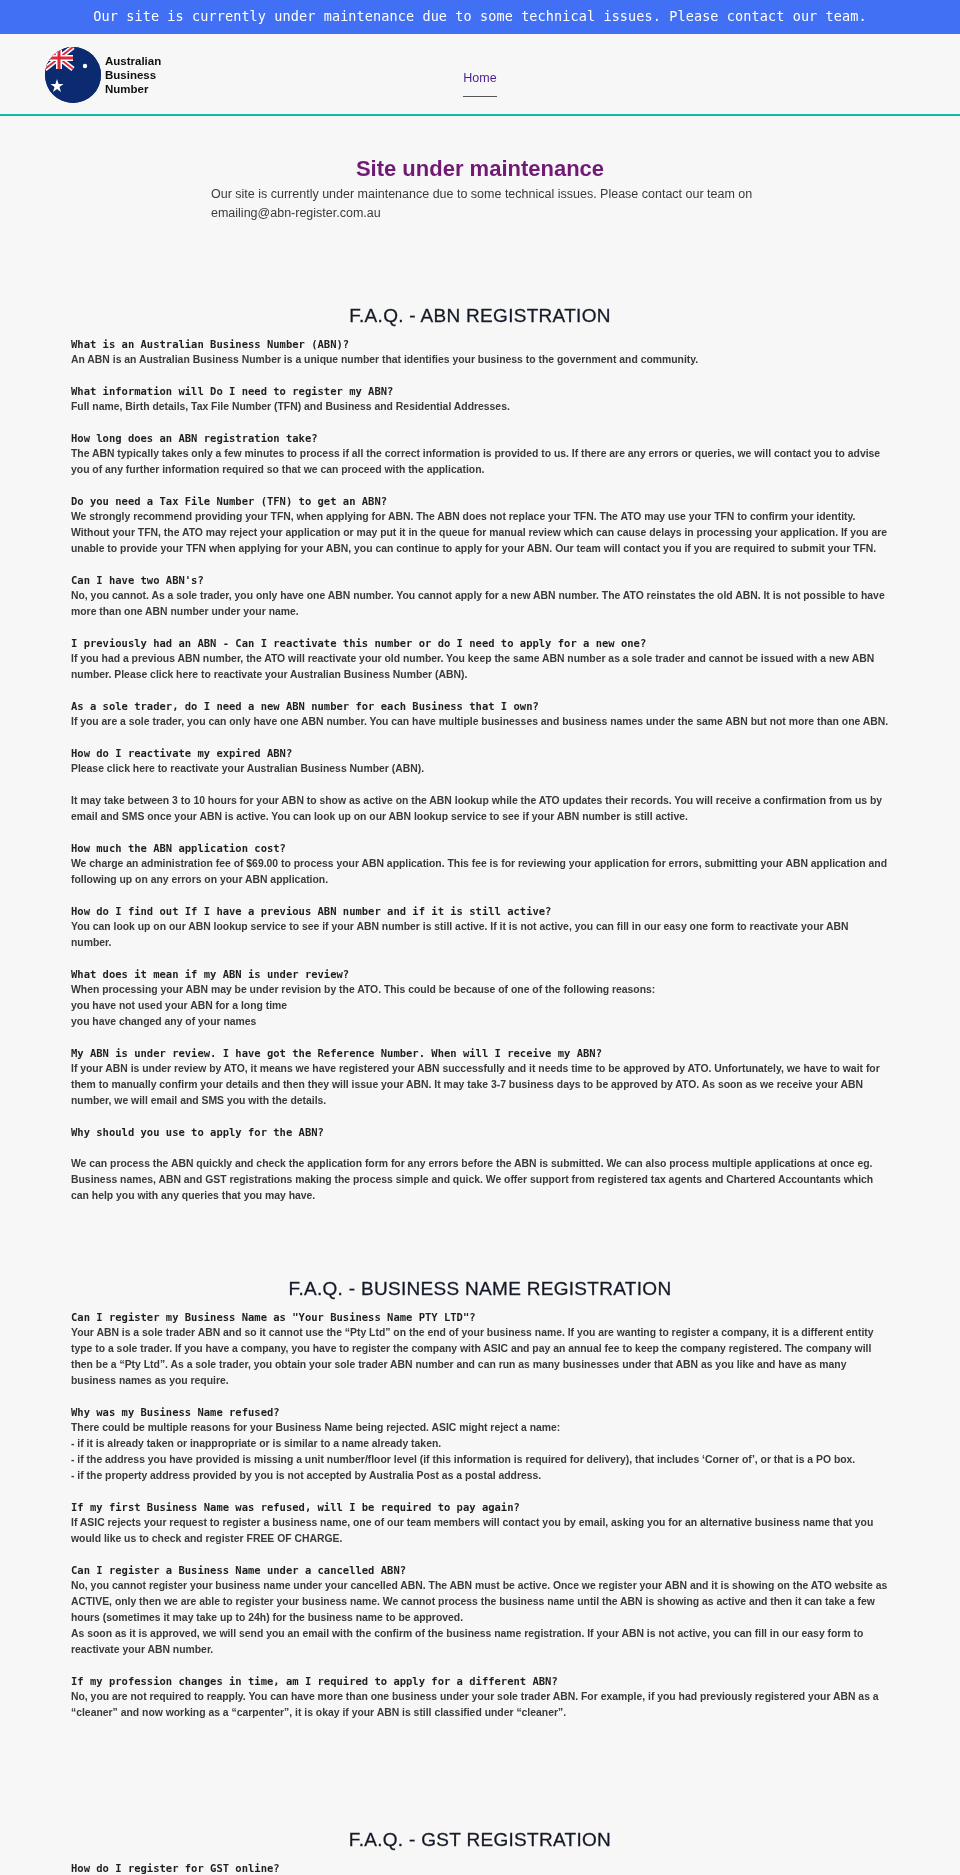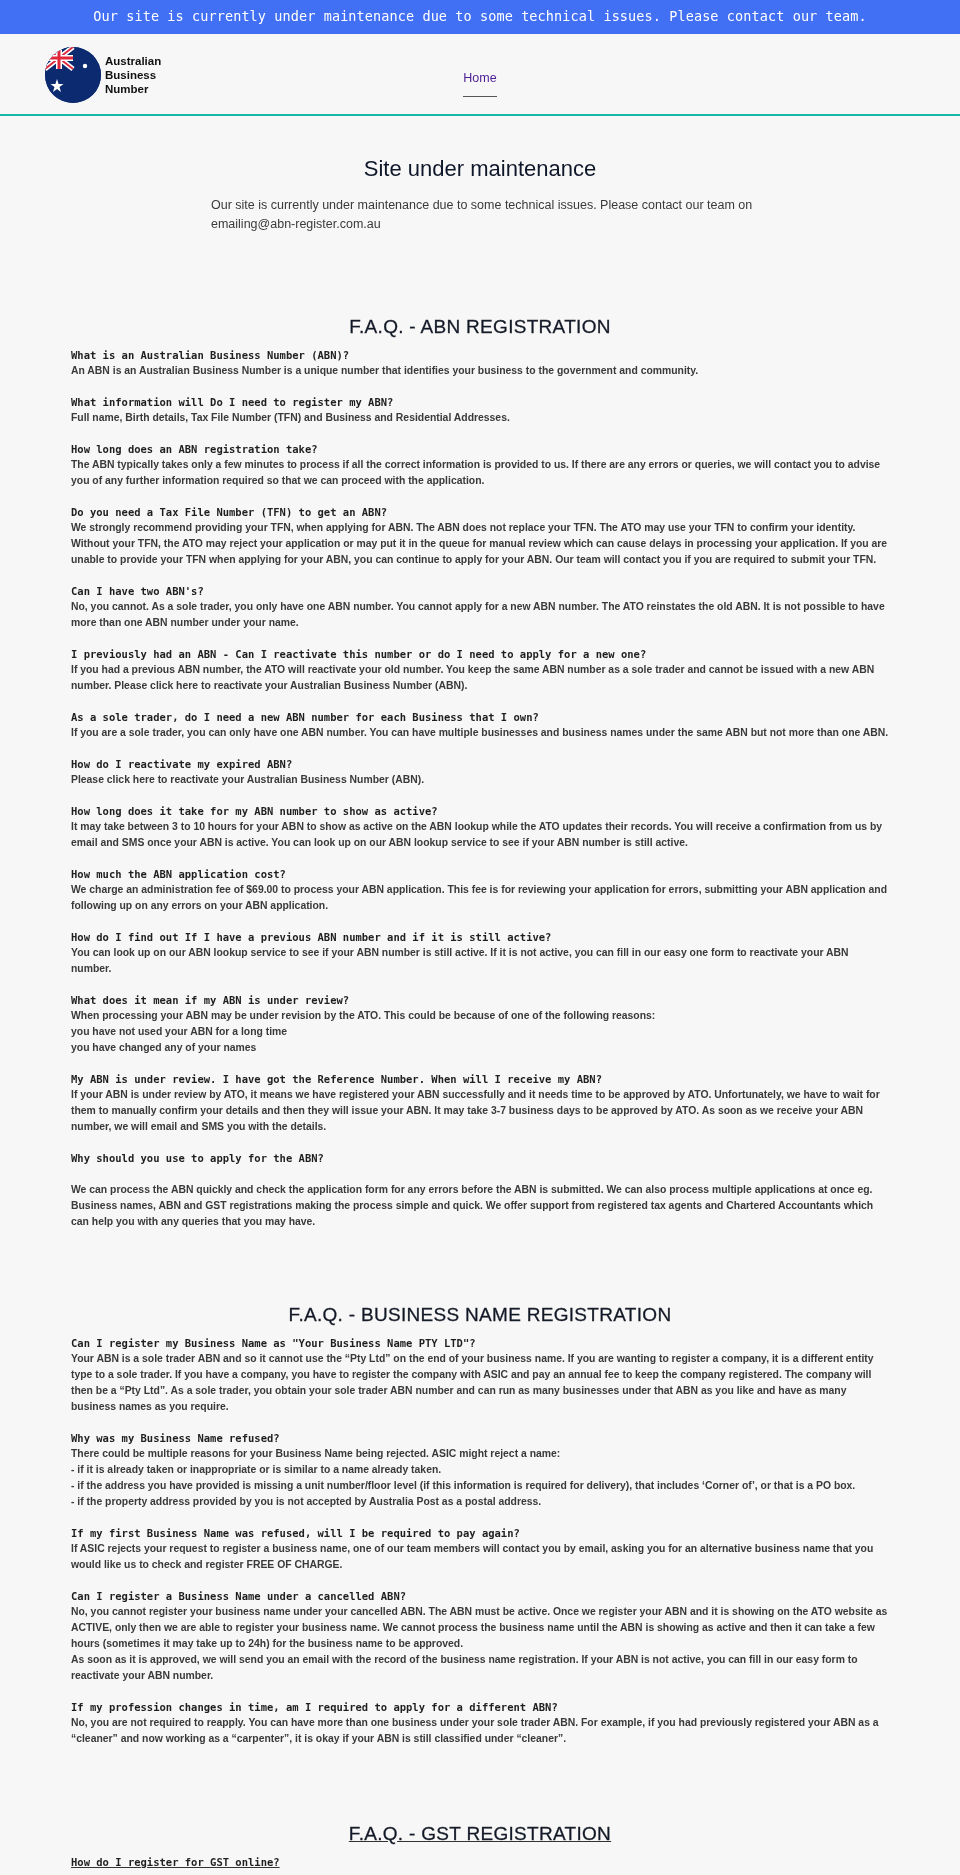--- a/index.html
+++ b/index.html
@@ -58,23 +58,23 @@
       border-bottom: 1px solid #555;
       padding-bottom: 11px;
     }
 
     .maint {
       text-align: center;
       padding-top: 40px;
     }
     .maint h1 {
       font-size: 22px;
-      font-weight: normal;
-      color: #0f172a;
-      margin-bottom: 14px;
+      font-weight: bold;
+      color: #701a75;
+      margin-bottom: 3px;
     }
     .maint p {
       width: 560px;
       margin: 0 auto;
       text-align: left;
       font-size: 12.5px;
       line-height: 19px;
       color: #3a3a3a;
       padding-left: 11px;
     }
@@ -100,21 +100,21 @@
       line-height: 16px;
       color: #3a3a3a;
       font-weight: bold;
     }
     .faq-item { margin-bottom: 16px; }
 
     #abn-section { margin-top: 82px; }
     #abn-section h2 { margin-bottom: 10px; }
     #bn-section { margin-top: 74px; }
     #bn-section h2 { margin-bottom: 10px; }
-    #gst-section { margin-top: 76px; text-decoration: underline; }
+    #gst-section { margin-top: 108px; }
     #gst-section h2 { margin-bottom: 10px; }
 
     .gap-line { height: 16px; }
   </style>
 </head>
 <body>
 
 <div class="banner">
   <span>Our site is currently under maintenance due to some technical issues. Please contact our team.</span>
 </div>
@@ -184,21 +184,20 @@
       </div>
       <div class="faq-item">
         <div class="faq-q">As a sole trader, do I need a new ABN number for each Business that I own?</div>
         <div class="faq-a">If you are a sole trader, you can only have one ABN number. You can have multiple businesses and business names under the same ABN but not more than one ABN.</div>
       </div>
       <div class="faq-item">
         <div class="faq-q">How do I reactivate my expired ABN?</div>
         <div class="faq-a">Please click here to reactivate your Australian Business Number (ABN).</div>
       </div>
       <div class="faq-item">
-        <div class="faq-q">How long does it take for my ABN number to show as active?</div>
         <div class="faq-a">It may take between 3 to 10 hours for your ABN to show as active on the ABN lookup while the ATO updates their records. You will receive a confirmation from us by email and SMS once your ABN is active. You can look up on our ABN lookup service to see if your ABN number is still active.</div>
       </div>
       <div class="faq-item">
         <div class="faq-q">How much the ABN application cost?</div>
         <div class="faq-a">We charge an administration fee of $69.00 to process your ABN application. This fee is for reviewing your application for errors, submitting your ABN application and following up on any errors on your ABN application.</div>
       </div>
       <div class="faq-item">
         <div class="faq-q">How do I find out If I have a previous ABN number and if it is still active?</div>
         <div class="faq-a">You can look up on our ABN lookup service to see if your ABN number is still active. If it is not active, you can fill in our easy one form to reactivate your ABN number.</div>
       </div>
@@ -234,21 +233,21 @@
         <div class="faq-a">- if the address you have provided is missing a unit number/floor level (if this information is required for delivery), that includes ‘Corner of’, or that is a PO box.</div>
         <div class="faq-a">- if the property address provided by you is not accepted by Australia Post as a postal address.</div>
       </div>
       <div class="faq-item">
         <div class="faq-q">If my first Business Name was refused, will I be required to pay again?</div>
         <div class="faq-a">If ASIC rejects your request to register a business name, one of our team members will contact you by email, asking you for an alternative business name that you would like us to check and register FREE OF CHARGE.</div>
       </div>
       <div class="faq-item">
         <div class="faq-q">Can I register a Business Name under a cancelled ABN?</div>
         <div class="faq-a">No, you cannot register your business name under your cancelled ABN. The ABN must be active. Once we register your ABN and it is showing on the ATO website as ACTIVE, only then we are able to register your business name. We cannot process the business name until the ABN is showing as active and then it can take a few hours (sometimes it may take up to 24h) for the business name to be approved.</div>
-        <div class="faq-a">As soon as it is approved, we will send you an email with the record of the business name registration. If your ABN is not active, you can fill in our easy form to reactivate your ABN number.</div>
+        <div class="faq-a">As soon as it is approved, we will send you an email with the confirm of the business name registration. If your ABN is not active, you can fill in our easy form to reactivate your ABN number.</div>
       </div>
       <div class="faq-item">
         <div class="faq-q">If my profession changes in time, am I required to apply for a different ABN?</div>
         <div class="faq-a">No, you are not required to reapply. You can have more than one business under your sole trader ABN. For example, if you had previously registered your ABN as a “cleaner” and now working as a “carpenter”, it is okay if your ABN is still classified under “cleaner”.</div>
       </div>
     </div>
 </section>
 
 <section class="section" id="gst-section">
   <h2>F.A.Q. - GST REGISTRATION</h2>

